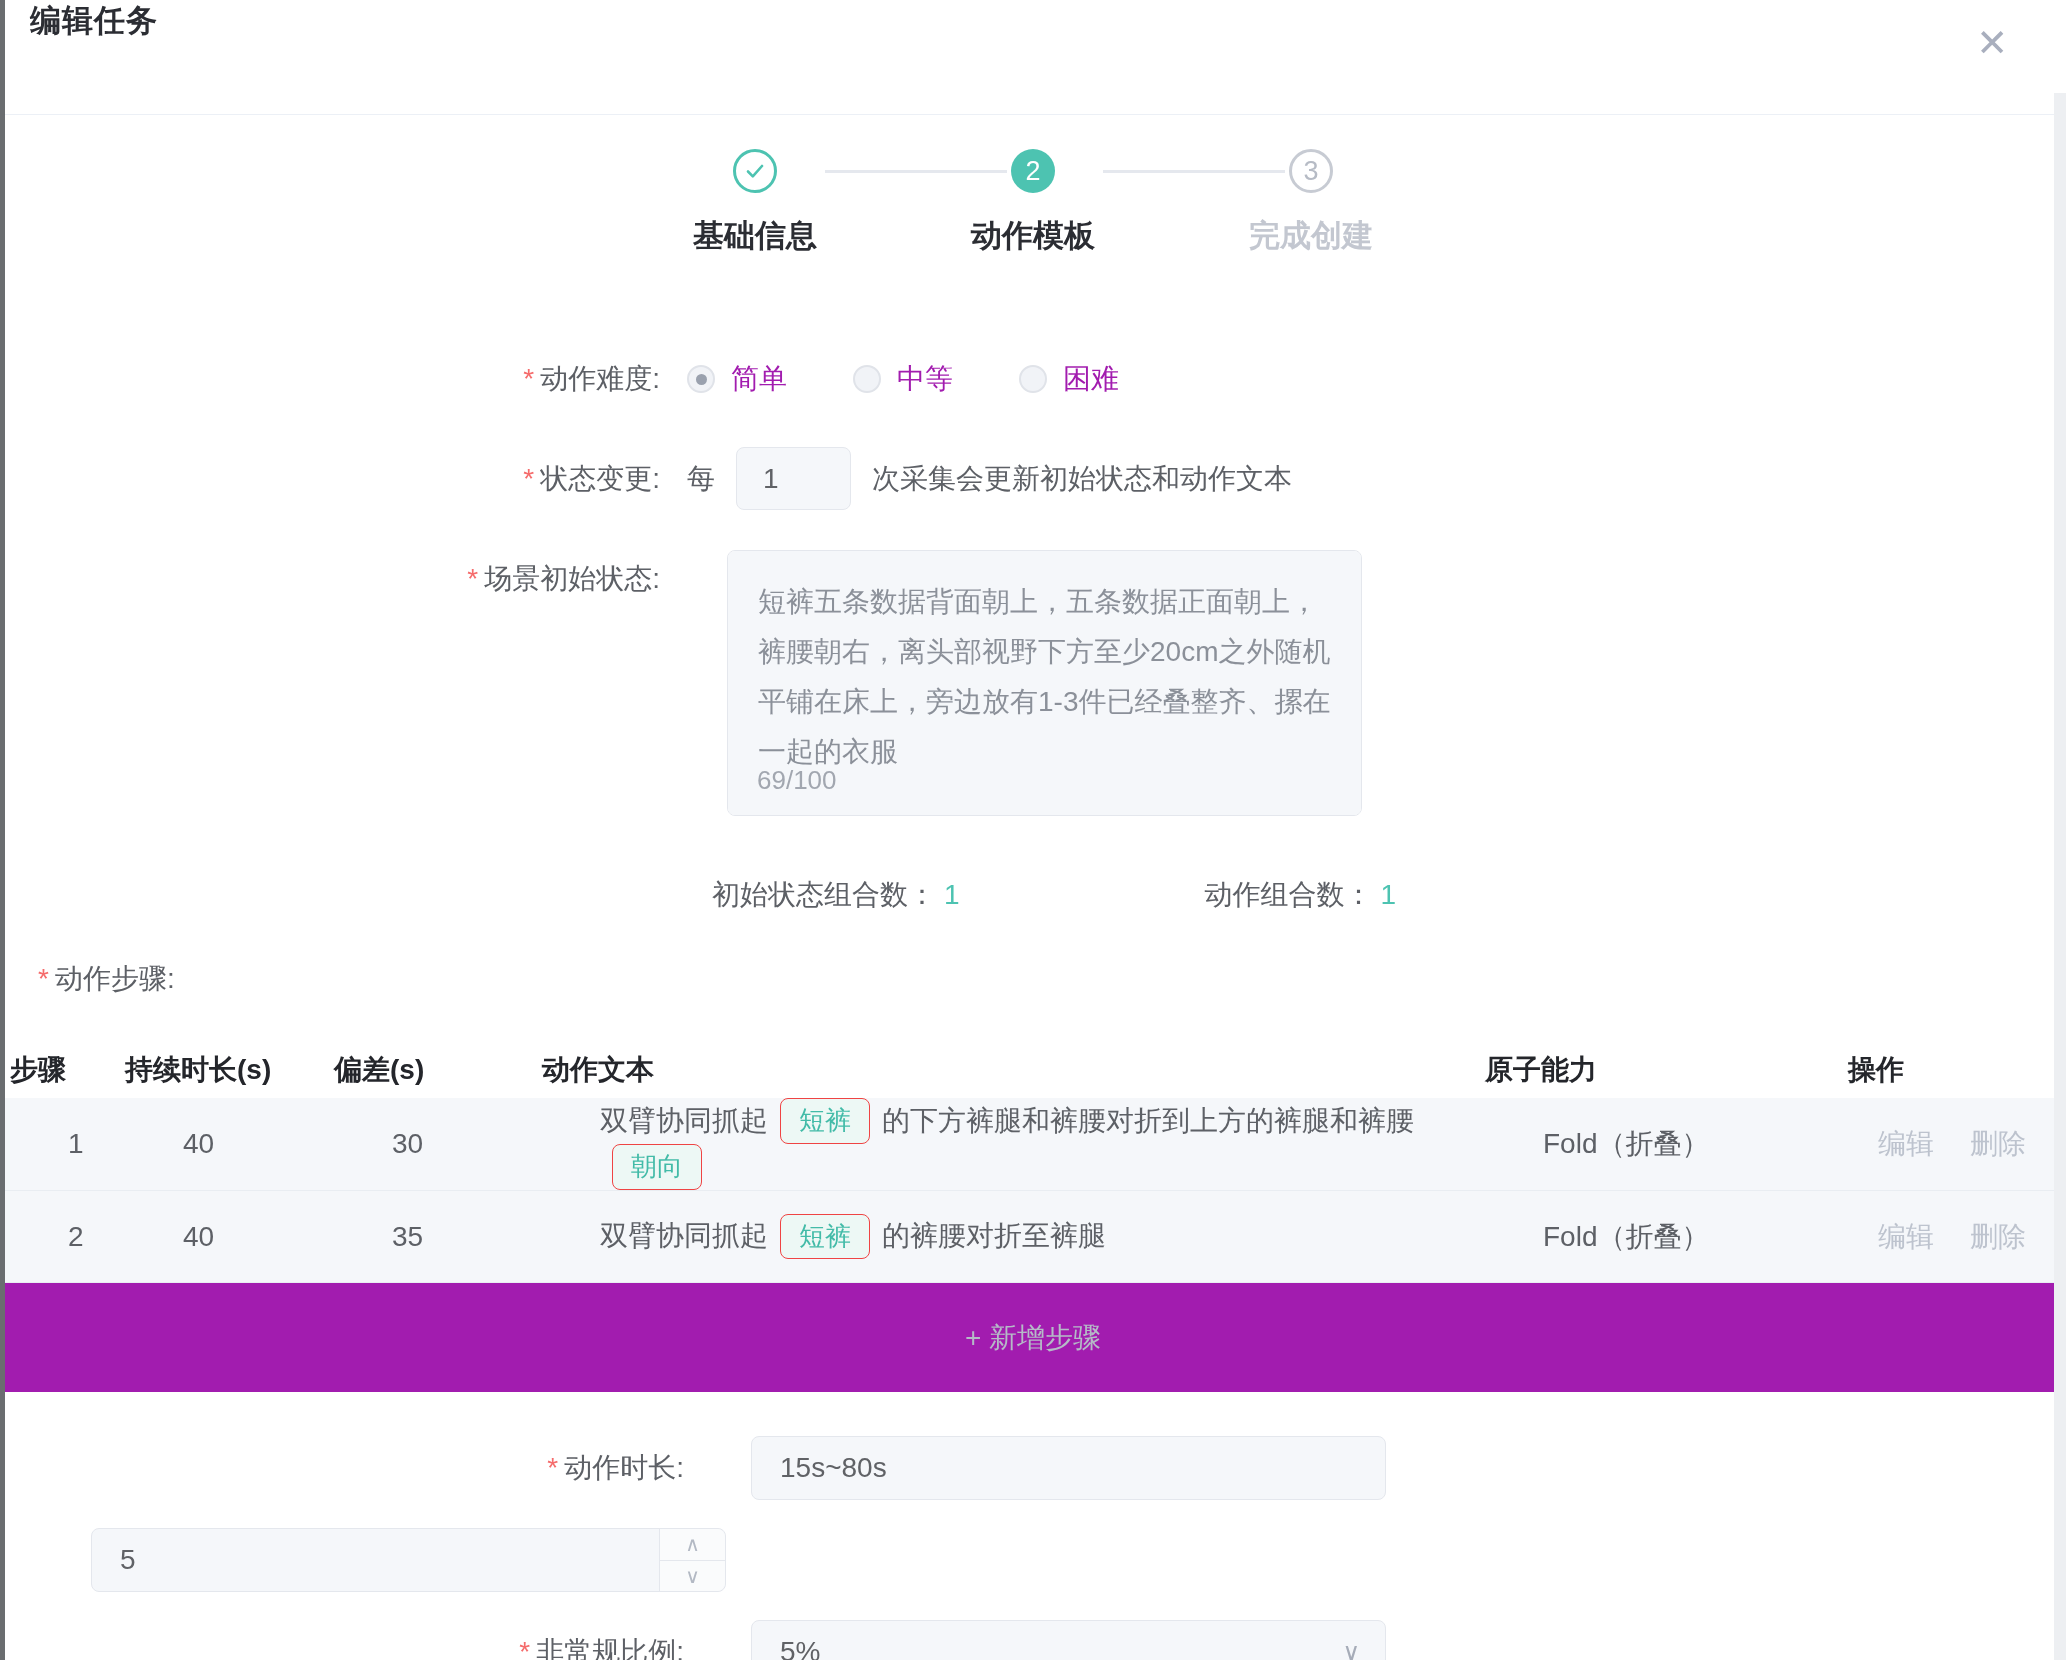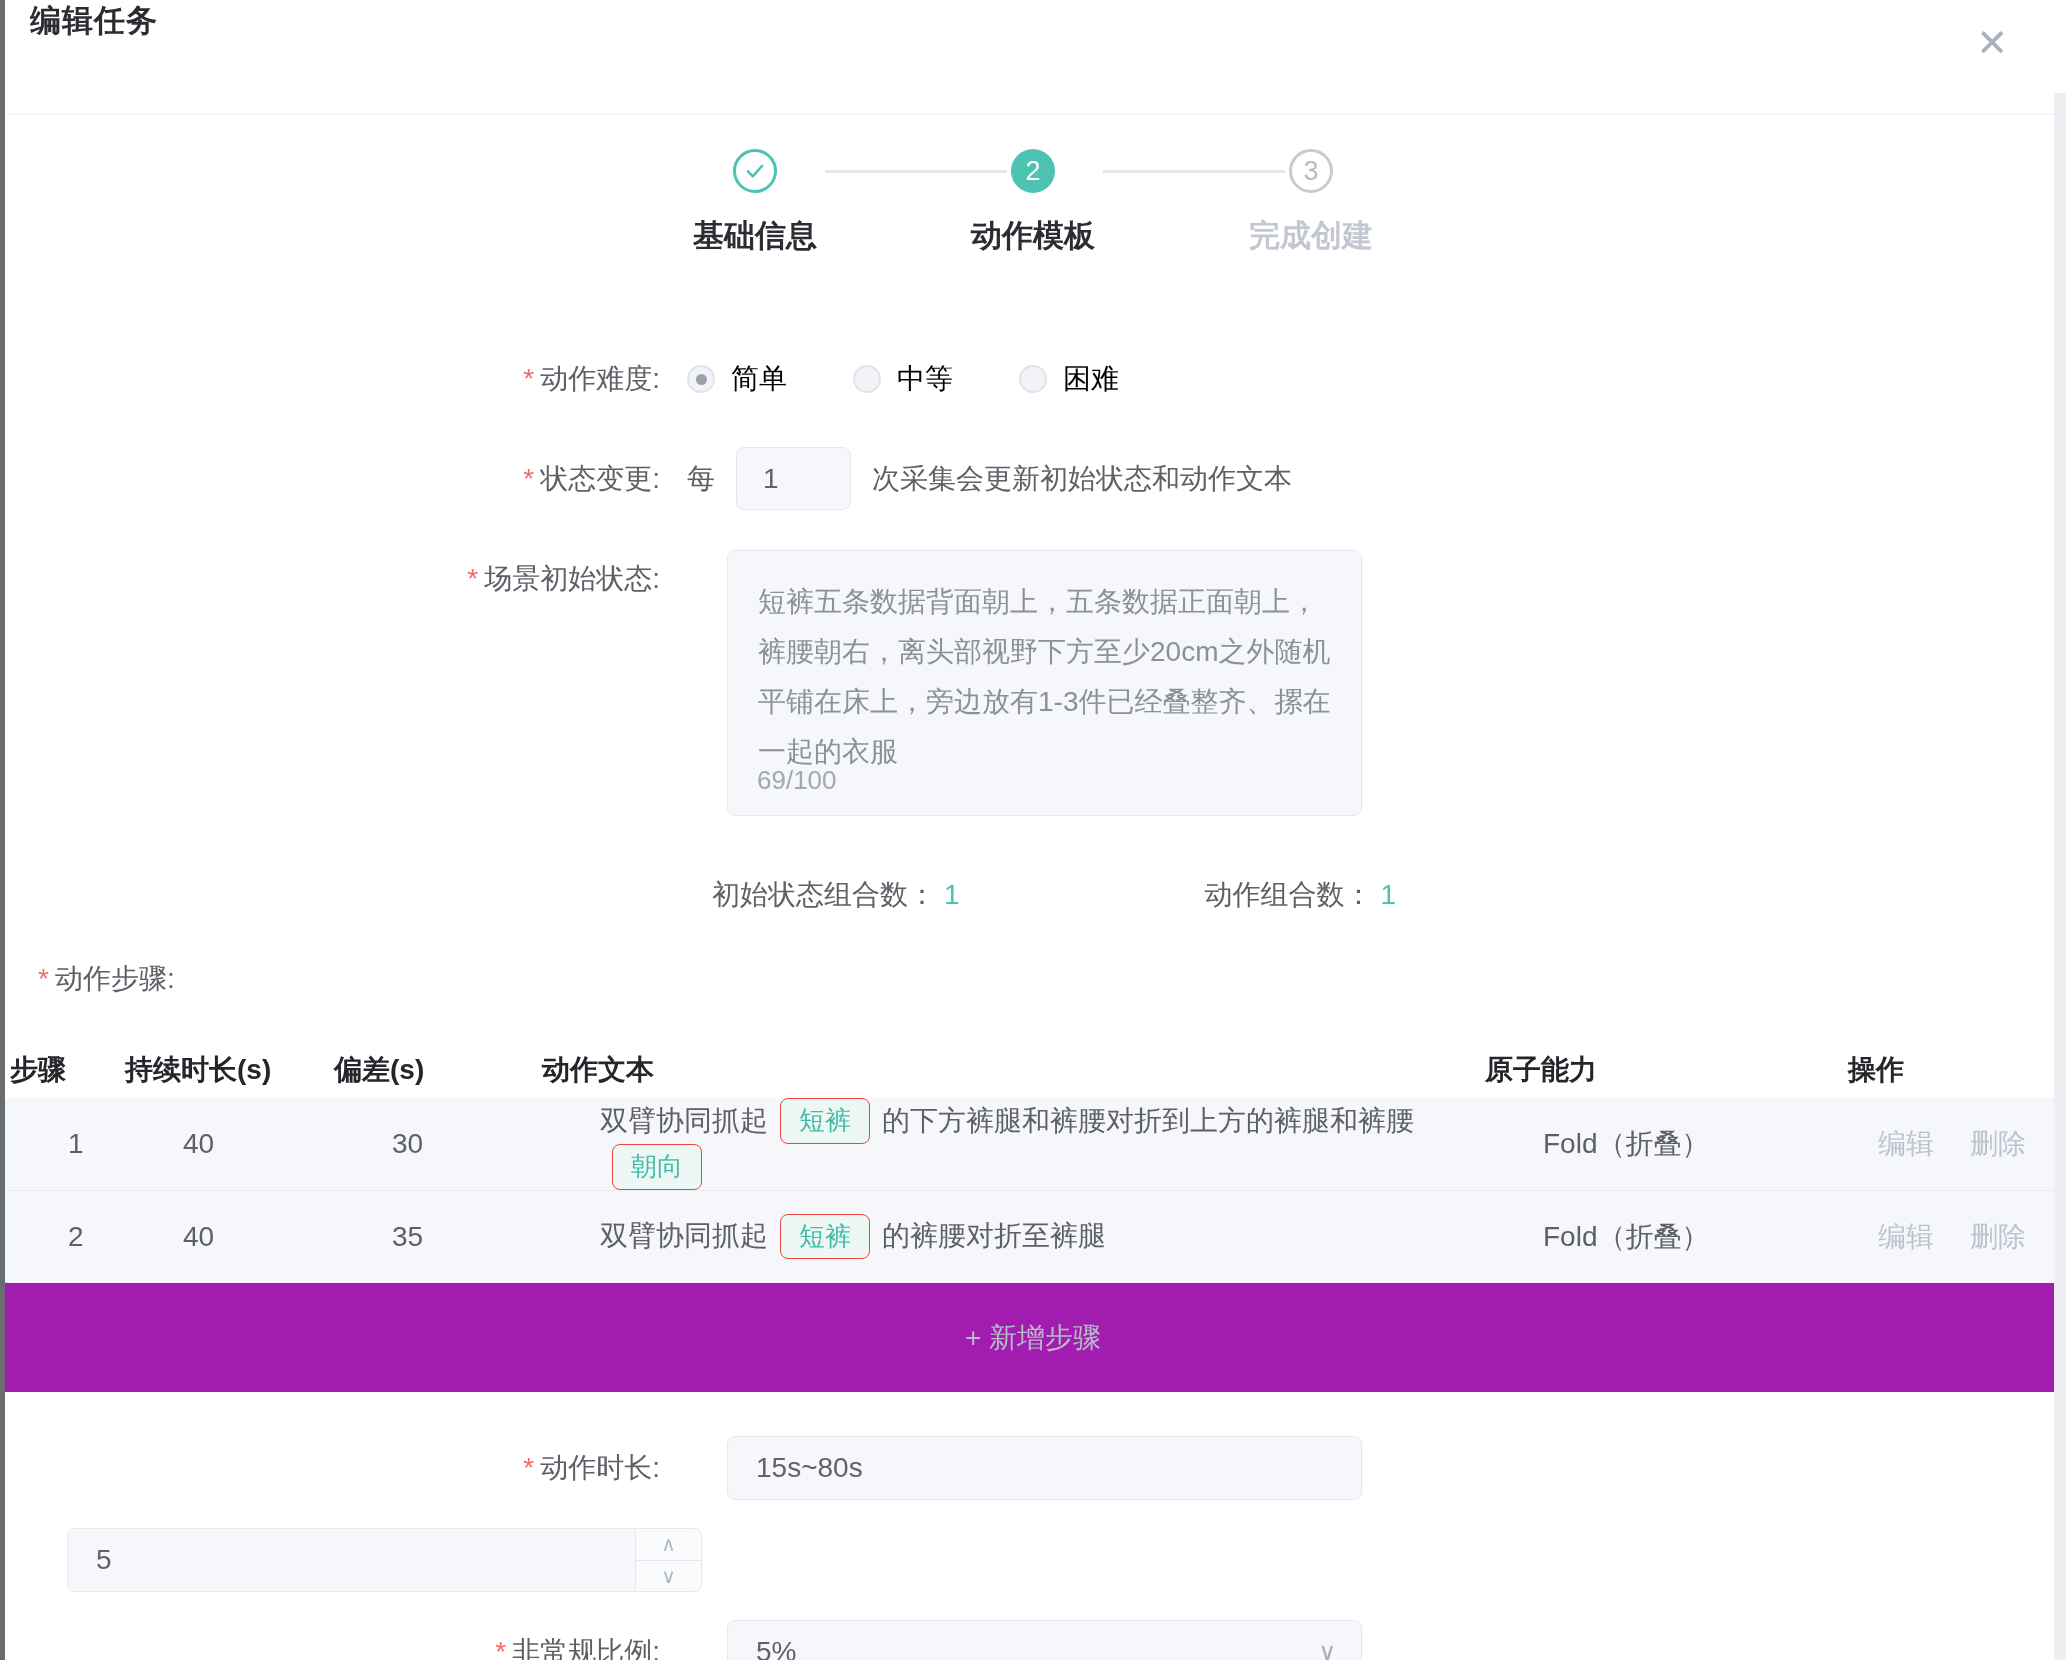--- a/index.html
+++ b/index.html
@@ -35,21 +35,21 @@
   .form-label { flex:0 0 660px; text-align:right; font-size:28px; color:#5d6066; white-space:nowrap; }
   .req { color:#f56c6c; margin-right:6px; font-size:28px; }
   .ctrl-inline { margin-left:27px; display:flex; align-items:center; }
   .ctrl-input { margin-left:67px; }
 
   .row-difficulty { height:44px; margin-bottom:46px; }
   .radio-option { display:flex; align-items:center; margin-right:66px; cursor:pointer; }
   .radio-circle { width:28px; height:28px; border:2px solid #e0e3e9; border-radius:50%; background:#f1f3f7;
     display:flex; align-items:center; justify-content:center; margin-right:16px; }
   .radio-dot { width:11px; height:11px; border-radius:50%; background:#9aa1ae; }
-  .radio-text { font-size:28px; color:#000000;text-align:center; }
+  .radio-text { font-size:28px; color:#a21caf;text-align:center; }
 
   .row-statechange { margin-bottom:40px; }
   .prefix-text, .suffix-text { font-size:28px; color:#5d6066; }
   .small-input { width:115px; height:63px; margin:0 21px; background:#f5f7fa; border:1px solid #e4e7ed; border-radius:8px;
     font-size:28px; color:#606266; padding:0 26px; font-family:inherit; }
 
   .row-initial { align-items:flex-start; margin-bottom:56px; }
   .row-initial .form-label { padding-top:10px; }
   .textarea-wrap { position:relative; margin-left:67px; }
   .scene-textarea { width:635px; height:266px; background:#f5f7fa; border:1px solid #e4e7ed; border-radius:8px;
@@ -71,21 +71,21 @@
   .cell-text { display:flex; align-items:center; flex-wrap:wrap; padding-right:20px; }
   .tag { display:inline-block; font-size:26px; color:#43bba8; background:#edf8f5; border:1px solid #ef4444;
     border-radius:8px; padding:5px 18px; margin:0 12px; line-height:1.3; }
   .cell-actions { display:flex; gap:36px; }
   .link-btn { color:#bdc3ce; font-size:28px; cursor:pointer; }
   .add-row { background:#a21caf; border-top:1px solid #e9edf2; height:110px; display:flex; align-items:center; justify-content:center;
     font-size:28px; color:#b5bbc7; cursor:pointer; }
 
   
   .form-bottom { margin-top:44px; }
-  .form-bottom .form-row { margin-bottom:28px; }
+  .form-bottom .form-row { margin-bottom:28px;padding-left:24px; }
   .big-input { width:635px; height:64px; background:#f5f7fa; border:1px solid #e4e7ed; border-radius:8px;
     font-size:28px; color:#606266; padding:0 28px; font-family:inherit; }
   .number-wrap { position:relative; margin-left:67px; width:635px; }
   .number-wrap .big-input { width:635px; padding-right:90px; }
   .spinner { position:absolute; right:1px; top:1px; width:66px; height:62px; display:flex; flex-direction:column;
     border-left:1px solid #e4e7ed; border-radius:0 8px 8px 0; overflow:hidden; background:#fafbfc; }
   .spin-btn { flex:1; display:flex; align-items:center; justify-content:center; font-size:20px; color:#b3b9c4; cursor:pointer; }
   .spin-btn:first-child { border-bottom:1px solid #e4e7ed; }
   .select-wrap { position:relative; margin-left:67px; width:635px; }
   .select-box { width:635px; height:64px; background:#f5f7fa; border:1px solid #e4e7ed; border-radius:8px;

